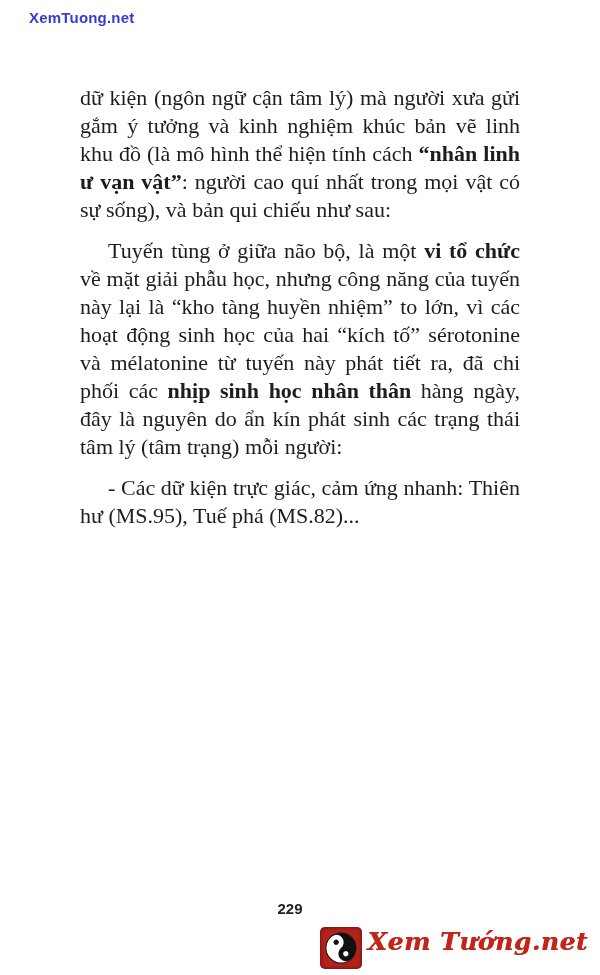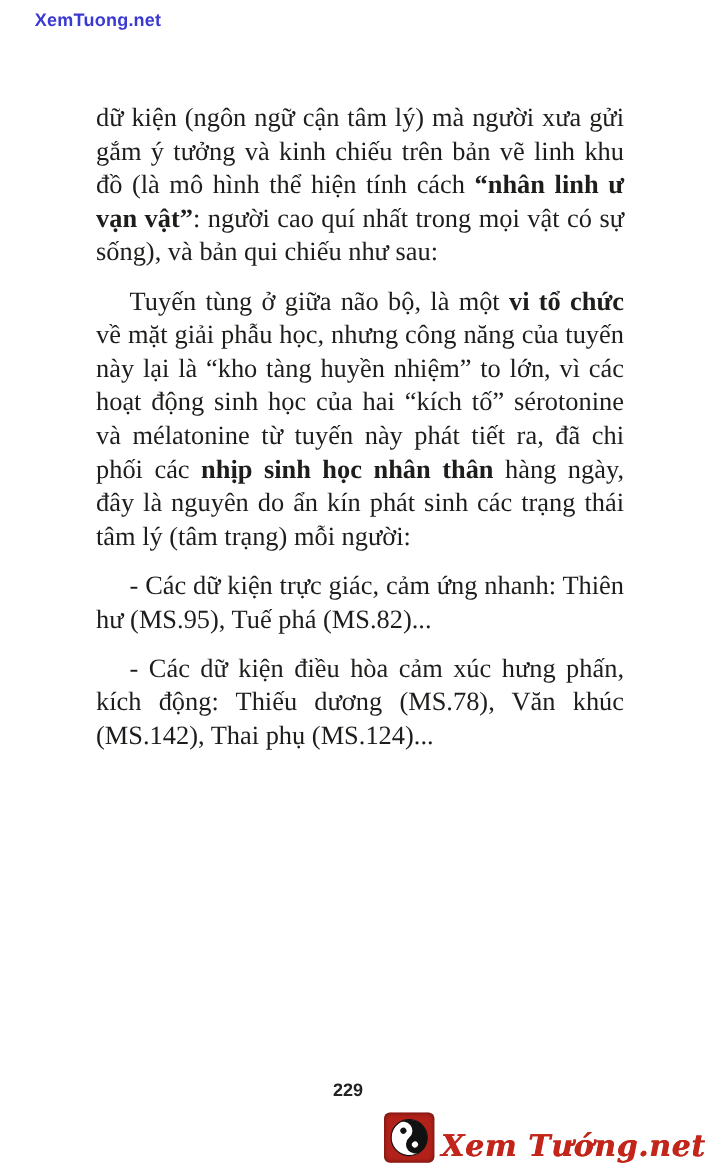--- a/index.html
+++ b/index.html
@@ -68,21 +68,21 @@
     font-weight: bold;
     font-size: 15px;
     color: #232323;
   }
 
   .logo {
     position: absolute;
     right: 12px;
     bottom: 6px;
     display: flex;
-    align-items: flex-end;
+    align-items: flex-start;
     gap: 6px;
     cursor: pointer;
     padding-left: 32px;
   }
   .logo-badge {
     width: 42px;
     height: 42px;
     background: #b3221a;
     border: 3px solid #d8453０;
     border-color: #d84530;
@@ -103,27 +103,26 @@
     text-shadow: 0.4px 0.4px 0 #c3251a;
     white-space: nowrap;
   }
 </style>
 </head>
 <body>
 
 <a class="site-link">XemTuong.net</a>
 
 <div class="text-block">
-  <p class="no-indent"><span>dữ kiện (ngôn ngữ cận tâm lý) mà người xưa gửi gắm ý tưởng và kinh chiếu trên bản vẽ linh khu đồ (là mô hình thể hiện tính cách </span><strong>“nhân linh ư vạn vật”</strong><span>: người cao quí nhất trong mọi vật có sự sống), và bản qui chiếu như sau:</span></p>
+  <p class="no-indent"><span>dữ kiện (ngôn ngữ cận tâm lý) mà người xưa gửi gắm ý tưởng và kinh nghiệm khúc bản vẽ linh khu đồ (là mô hình thể hiện tính cách </span><strong>“nhân linh ư vạn vật”</strong><span>: người cao quí nhất trong mọi vật có sự sống), và bản qui chiếu như sau:</span></p>
 
 
   <p><span>Tuyến tùng ở giữa não bộ, là một </span><strong>vi tổ chức</strong><span> về mặt giải phẫu học, nhưng công năng của tuyến này lại là “kho tàng huyền nhiệm” to lớn, vì các hoạt động sinh học của hai “kích tố” sérotonine và mélatonine từ tuyến này phát tiết ra, đã chi phối các </span><strong>nhịp sinh học nhân thân</strong><span> hàng ngày, đây là nguyên do ẩn kín phát sinh các trạng thái tâm lý (tâm trạng) mỗi người:</span></p>
 
   <p>- Các dữ kiện trực giác, cảm ứng nhanh: Thiên hư (MS.95), Tuế phá (MS.82)...</p>
-  <p>- Các dữ kiện điều hòa cảm xúc hưng phấn, kích động: Thiếu dương (MS.78), Văn khúc (MS.142), Thai phụ (MS.124)...</p>
 </div>
 
 <div class="page-number">229</div>
 
 <div class="logo">
   <div class="logo-badge">
     <svg width="32" height="32" viewBox="0 0 100 100" aria-hidden="true">
       <circle cx="50" cy="50" r="47" fill="#ffffff" stroke="#111111" stroke-width="3"></circle>
       <path d="M50,3 a47,47 0 0,1 0,94 a23.5,23.5 0 0,1 0,-47 a23.5,23.5 0 0,0 0,-47 z" fill="#111111"></path>
       <circle cx="50" cy="26.5" r="8" fill="#111111"></circle>

